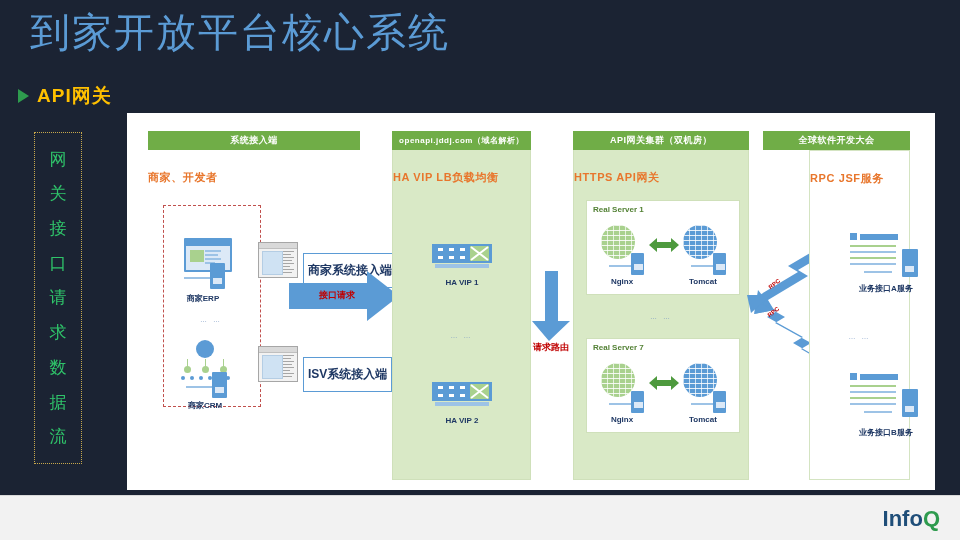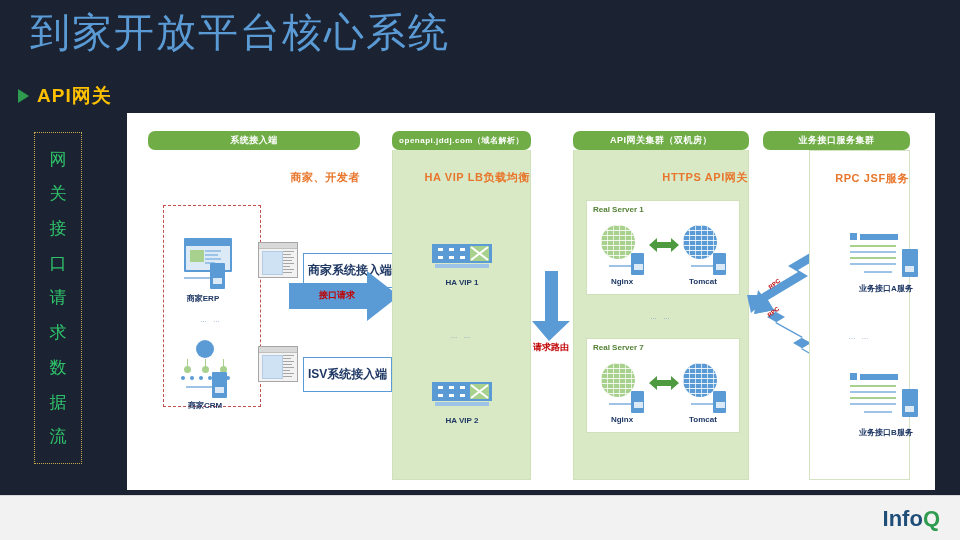--- a/index.html
+++ b/index.html
@@ -48,32 +48,31 @@
     background:#ffffff;
   }
   .col{
     position:absolute;top:18px;
   }
   .col-hdr{
     height:19px;line-height:19px;text-align:center;
     background:#70ad47;color:#ffffff;
     font-size:9px;font-weight:bold;letter-spacing:.5px;
     box-shadow:0 0 0 0 rgba(0,0,0,0);
-    border-radius:7px;
   }
   .col-body{
     position:relative;
     background:#d9e9c6;
     border:1px solid #cfe0ba;
     border-top:none;
     box-sizing:border-box;
   }
   .col-body.white{background:#ffffff;border:1px solid #d4e4c2;}
   .col-sub{
-    position:absolute;left:0;right:0;top:20px;text-align:right;
+    position:absolute;left:0;right:0;top:20px;text-align:left;
     color:#e8762c;font-size:11px;font-weight:bold;letter-spacing:.6px;
   }
   .dots-sep{
     position:absolute;left:0;right:0;text-align:center;
     color:#7898c4;font-size:7px;letter-spacing:2px;
   }
   .cap{
     position:absolute;text-align:center;
     color:#1f3864;font-size:8px;font-weight:bold;white-space:nowrap;
   }
@@ -387,21 +386,21 @@
   <div class="lightning" style="left:618px;top:180px;">
     <svg width="100" height="90" viewBox="0 0 100 90">
       <polygon points="8,6 40,24 30,30 66,50 56,56 94,78 88,88 98,84 96,62 86,72 48,50 58,44 22,24 32,18 4,2" fill="#5b9bd5"></polygon>
       <polygon points="2,2 26,2 6,20" fill="#5b9bd5"></polygon>
       <polygon points="98,86 96,62 80,82" fill="#5b9bd5"></polygon>
     </svg>
   </div>
   <div class="rpc-lbl" style="left:640px;top:196px;">RPC</div>
 
   <div class="col" style="left:636px;width:147px;">
-    <div class="col-hdr">业务接口服务集群</div>
+    <div class="col-hdr">全球软件开发大会</div>
     <div class="col-body white" style="height:330px;margin-left:46px;">
       <div class="col-sub">RPC JSF服务</div>
 
       <div class="doc" style="left:40px;top:82px;width:78px;height:40px;">
         <div class="hdr-sq"></div>
         <div class="hdr-ln" style="width:38px;height:6px;"></div>
         <div class="ln" style="left:0;top:12px;width:46px;background:#a9d18e;"></div>
         <div class="ln" style="left:0;top:18px;width:46px;background:#9dc3e6;"></div>
         <div class="ln" style="left:0;top:24px;width:46px;background:#a9d18e;"></div>
         <div class="ln" style="left:0;top:30px;width:46px;background:#9dc3e6;"></div>

